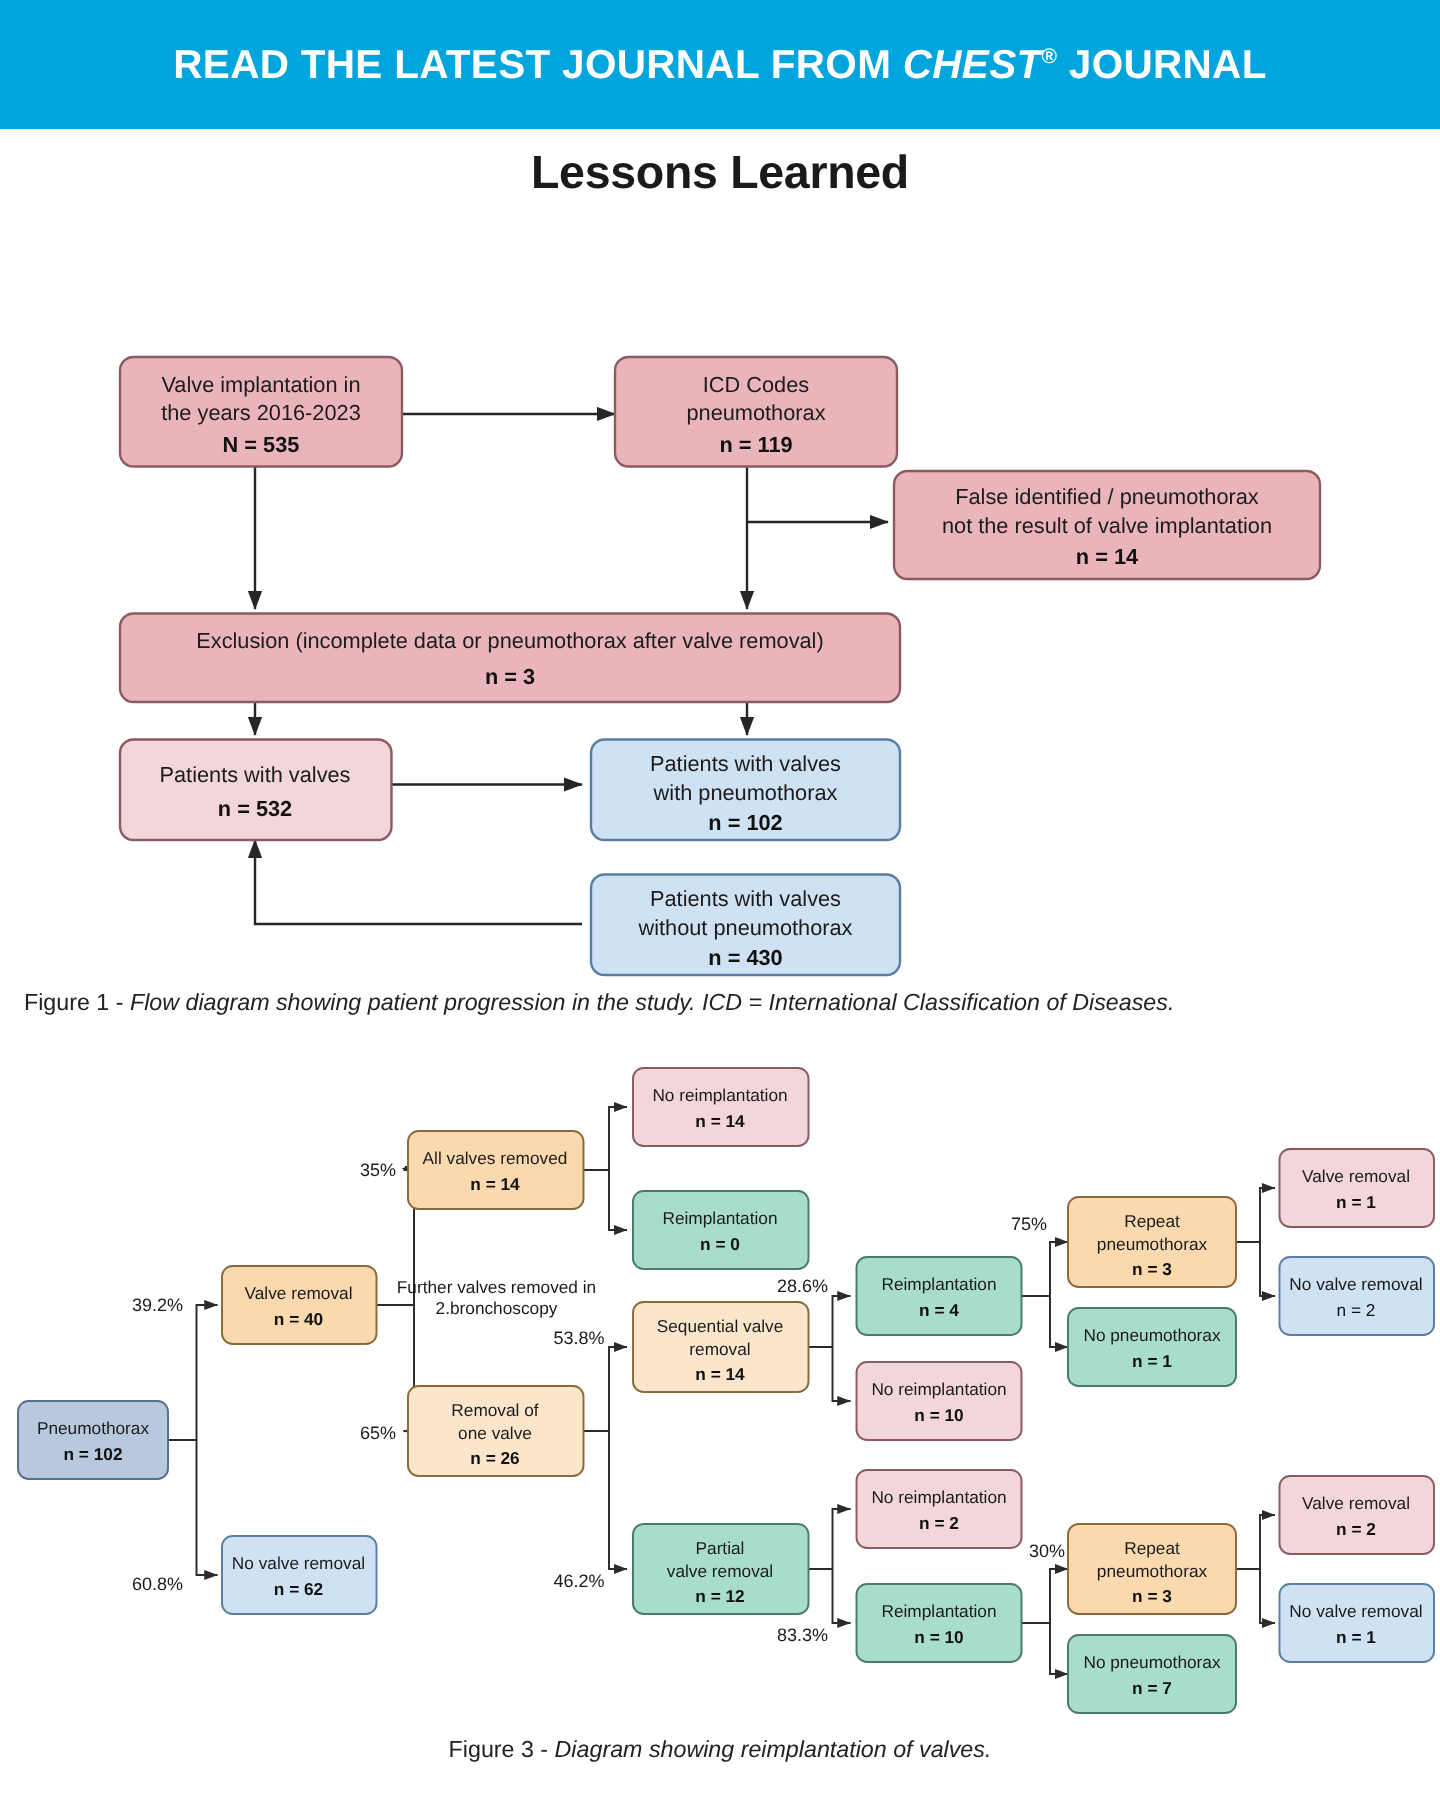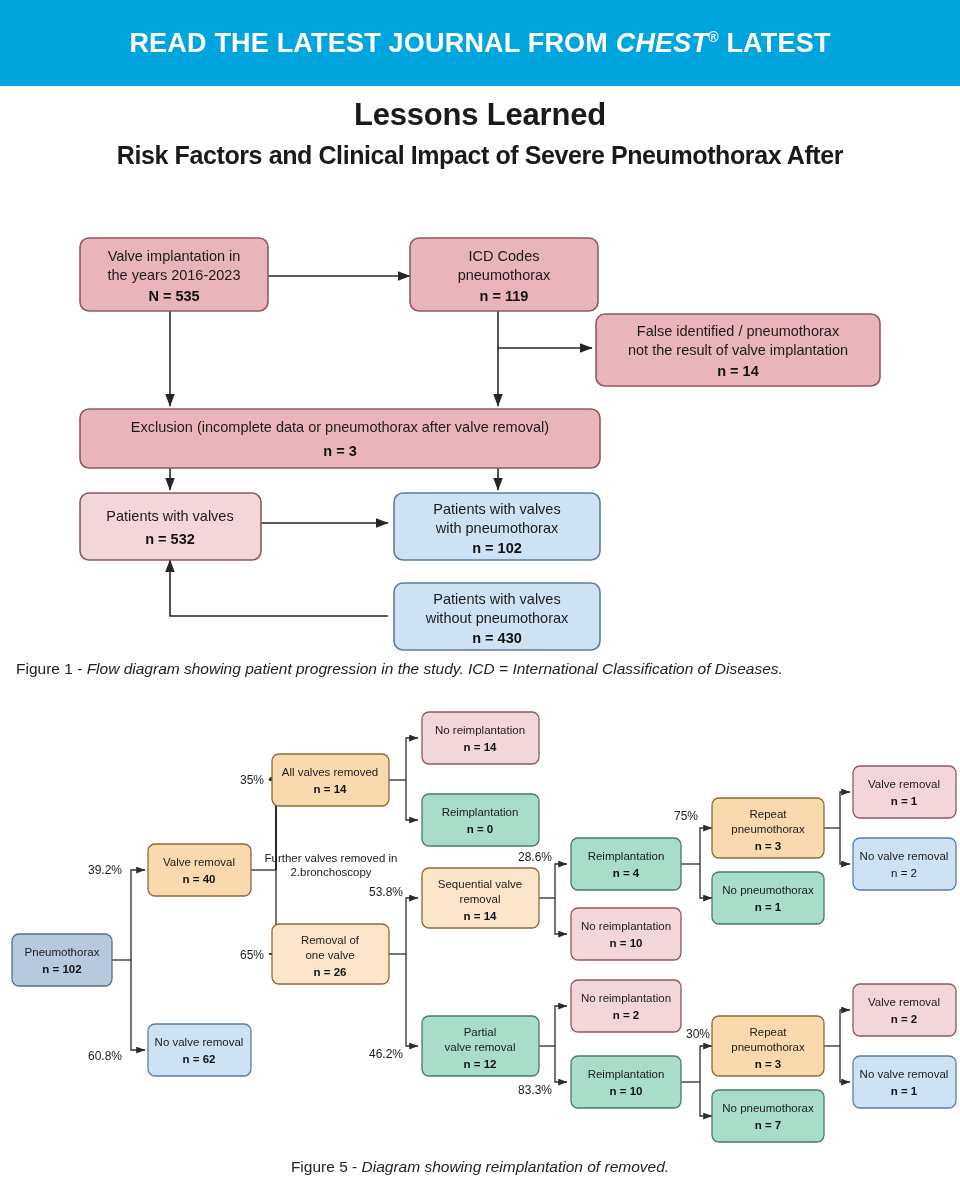--- a/index.html
+++ b/index.html
@@ -52,28 +52,27 @@
   .pct{font-family:"Liberation Sans",sans-serif;font-size:12px;fill:#1b1b1b;}
   .anno{font-family:"Liberation Sans",sans-serif;font-size:11.5px;fill:#1b1b1b;}
   .lnk{stroke:#262626;stroke-width:1.6;fill:none;}
   .lnk3{stroke:#2b2b2b;stroke-width:1.3;fill:none;}
 </style>
 </head>
 <body>
 
 <div class="banner">
   <div class="banner-text">
-    <span>READ THE LATEST JOURNAL FROM </span><span class="ital">CHEST</span><sup>®</sup><span> LATEST</span>
+    <span>READ THE LATEST JOURNAL FROM </span><span class="ital">CHEST</span><sup>®</sup><span> JOURNAL</span>
   </div>
 </div>
 
 <div class="title-block">
   <div class="lessons">Lessons Learned</div>
   <div class="subtitle">
-    <div>Risk Factors and Clinical Impact of Severe Pneumothorax After</div>
   </div>
 </div>
 
 <div class="fig" id="fig1">
 <svg width="960" height="430" viewBox="0 0 960 430" xmlns="http://www.w3.org/2000/svg">
   <defs>
     <marker id="ar" markerWidth="9" markerHeight="9" refX="7.6" refY="3" orient="auto">
       <path d="M0,0 L8,3 L0,6 z" fill="#262626"></path>
     </marker>
     <marker id="arL" markerWidth="9" markerHeight="9" refX="7.6" refY="3" orient="auto">
@@ -358,14 +357,14 @@
 
   <g>
     <rect x="853" y="358" width="103" height="52" rx="7" ry="7" fill="#cfe2f3" stroke="#5a7ea3" stroke-width="1.3"></rect>
     <text class="f3-t" x="904" y="380" text-anchor="middle">No valve removal</text>
     <text class="f3-b" x="904" y="397" text-anchor="middle">n = 1</text>
   </g>
 </svg>
 </div>
 
 <div class="caption" id="cap3">
-  <span class="lead">Figure 5 - </span><span class="body">Diagram showing reimplantation of removed.</span>
+  <span class="lead">Figure 3 - </span><span class="body">Diagram showing reimplantation of valves.</span>
 </div>
 
 </body></html>

